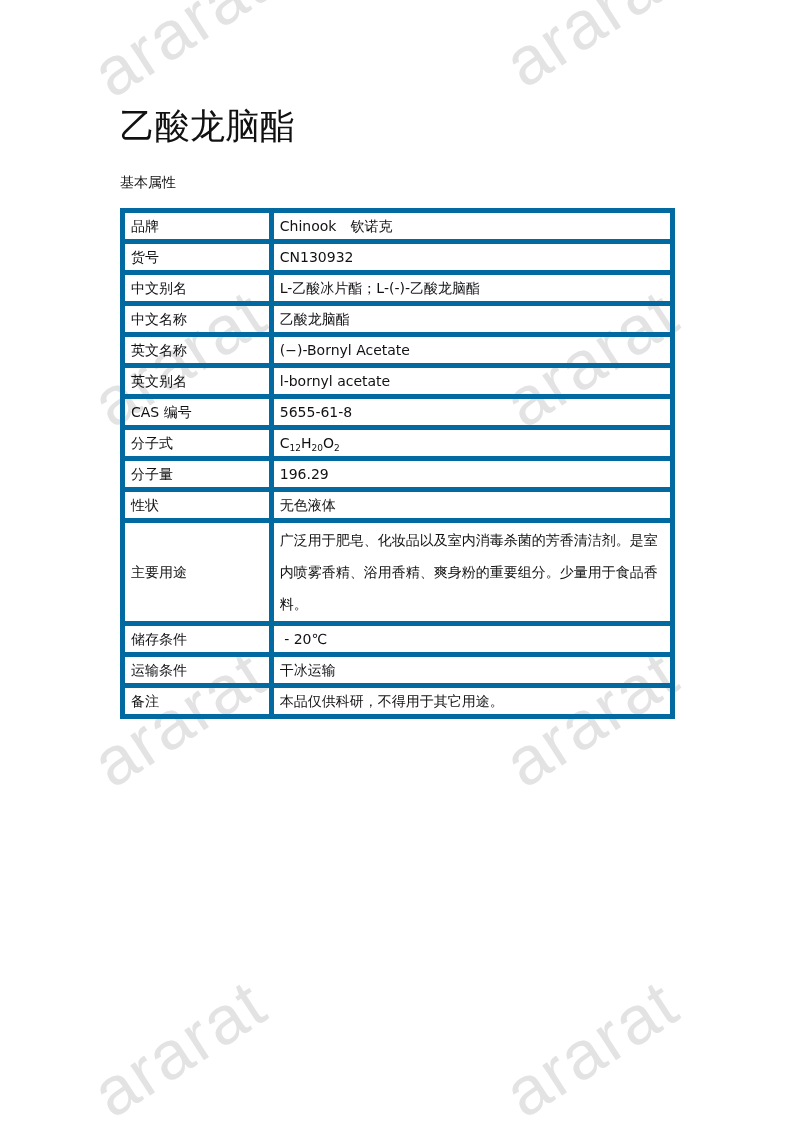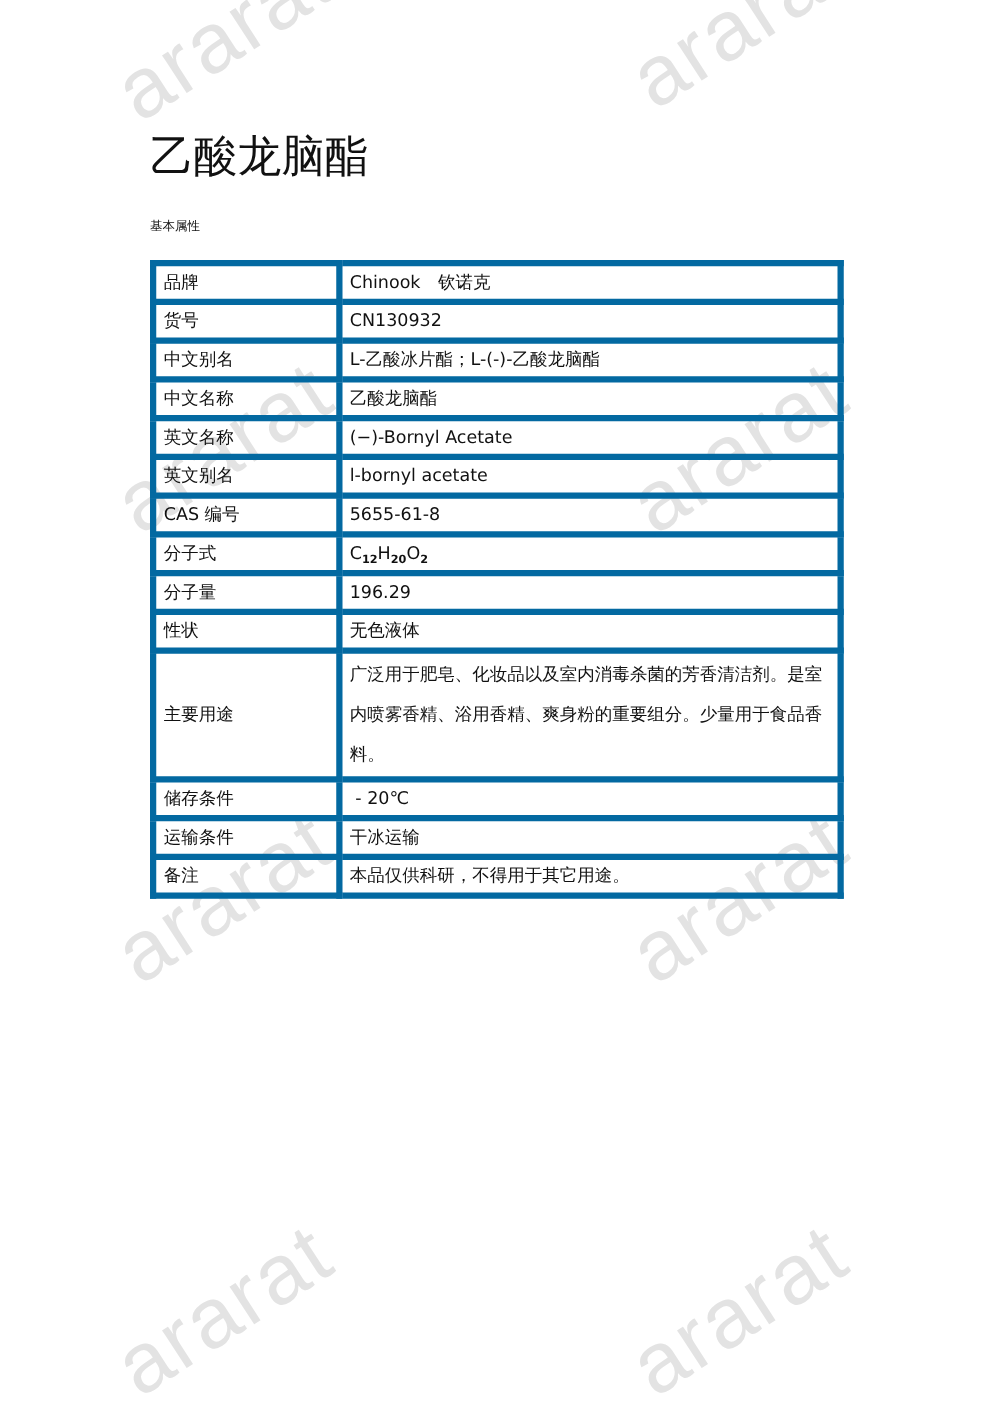--- a/index.html
+++ b/index.html
@@ -36,21 +36,21 @@
       font-size: 35px;
       font-weight: normal;
       line-height: 44px;
       z-index: 1;
       letter-spacing: 0px;
     }
     .section-label {
       position: absolute;
       left: 120px;
       top: 172px;
-      font-size: 10px;
+      font-size: 14px;
       line-height: 20px;
       z-index: 1;
     }
     table.props {
       position: absolute;
       left: 120px;
       top: 208px;
       width: 555px;
       border-collapse: collapse;
       z-index: 1;
@@ -76,21 +76,20 @@
     }
     table.props tr.tall td.value {
       line-height: 32px;
       padding-top: 1px;
       padding-bottom: 1px;
     }
     sub {
       font-size: 9px;
       vertical-align: -3px;
       line-height: 0;
-      font-weight: bold;
     }
   </style>
 </head>
 <body>
 
 <div class="watermark" style="left:118px; top:40px;">ararat</div>
 <div class="watermark" style="left:530px; top:30px;">ararat</div>
 <div class="watermark" style="left:118px; top:370px;">ararat</div>
 <div class="watermark" style="left:530px; top:370px;">ararat</div>
 <div class="watermark" style="left:118px; top:730px;">ararat</div>

